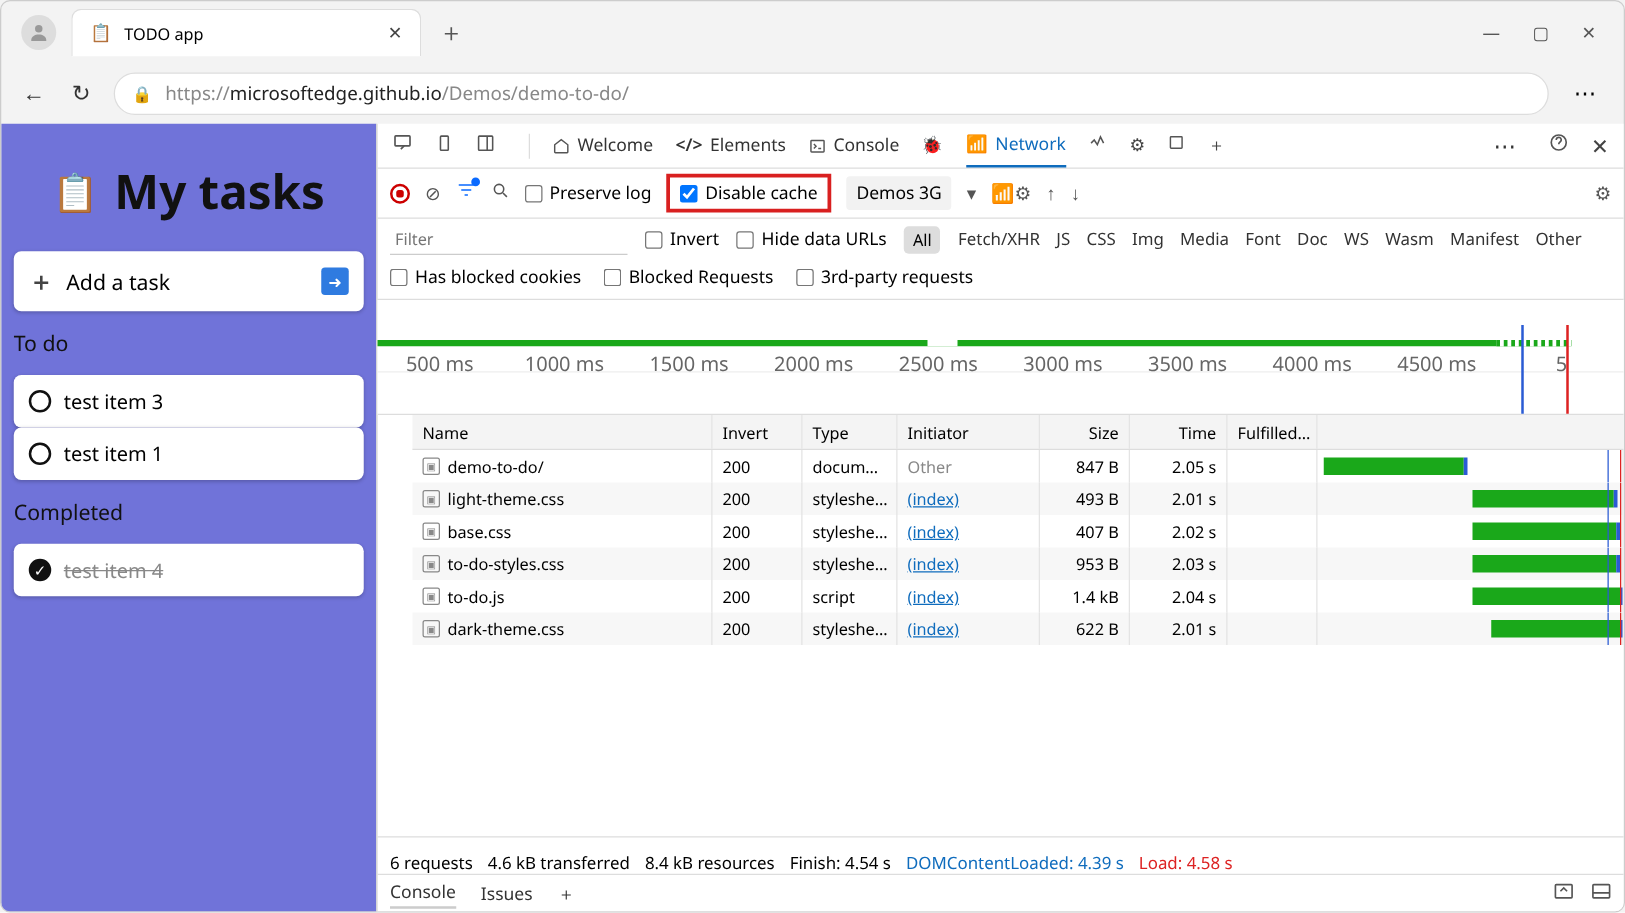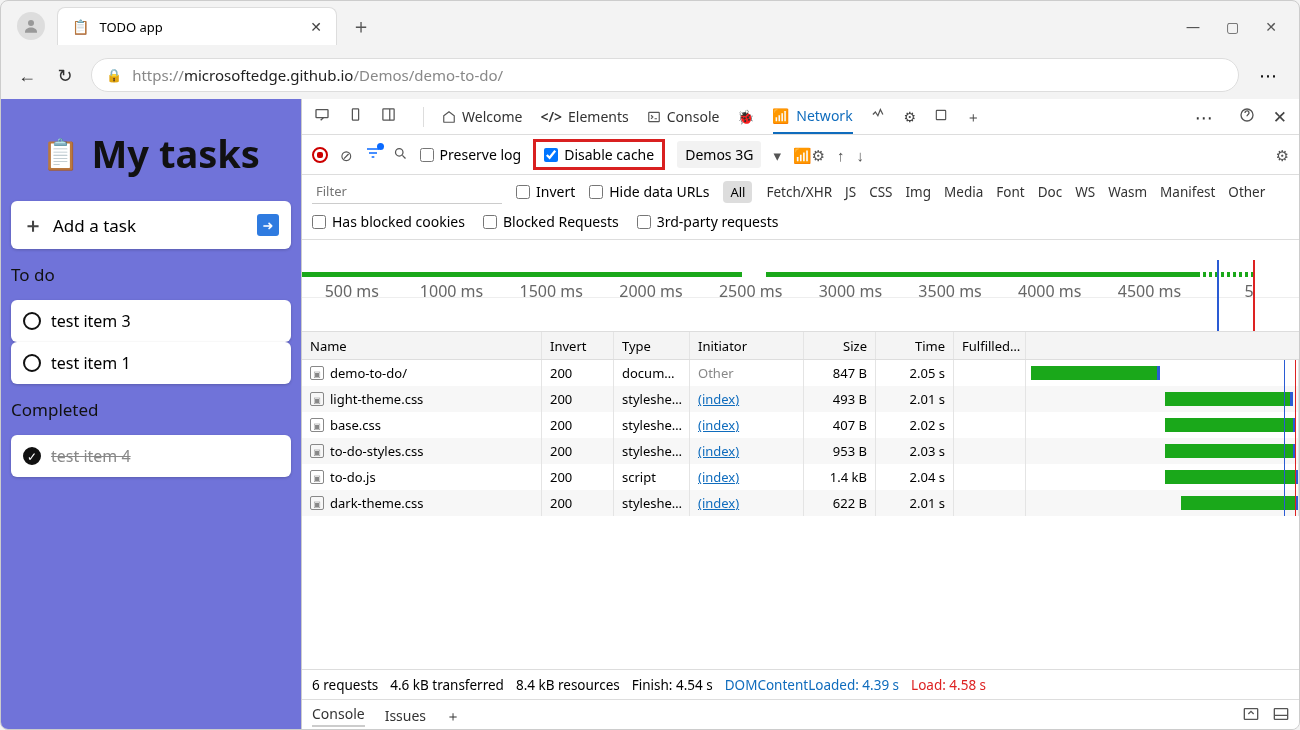--- a/index.html
+++ b/index.html
@@ -68,21 +68,21 @@
 
 .overview { height: 92px; border-bottom: 1px solid #ddd; position: relative; background: #fff; }
 .ov-ticks { position: absolute; top: 0; left: 0; right: 0; height: 18px; display: flex; font-size: 16px; color: #666; border-bottom: 1px solid #eee; margin-top: 40px; }
 .ov-ticks span { flex: 1; text-align: center; }
 .ov-bar { position: absolute; top: 32px; left: 0; right: 42px; height: 5px; background: #1aa81a; }
 .ov-gap { position: absolute; top: 32px; left: 440px; width: 24px; height: 5px; background: #fff; }
 .ov-gap2 { position: absolute; top: 32px; right: 42px; width: 60px; height: 5px; background: linear-gradient(90deg, #1aa81a 50%, #fff 50%); background-size: 6px 100%; }
 .ov-line-blue { position: absolute; top: 20px; bottom: 0; width: 2px; background: #2a5bd4; }
 .ov-line-red { position: absolute; top: 20px; bottom: 0; width: 2px; background: #d22; }
 
-.net-table { flex: 1; overflow: auto; }
+.net-table { flex: 1; overflow: auto; padding-left: 28px; }
 .nt-head { display: flex; background: #f4f4f4; border-bottom: 1px solid #ddd; font-size: 13px; height: 28px; align-items: center; }
 .nt-head > div, .nt-row > div { padding: 0 8px; border-right: 1px solid #e4e4e4; height: 100%; display: flex; align-items: center; overflow: hidden; white-space: nowrap; }
 .c-name { width: 240px; }
 .c-status { width: 72px; }
 .c-type { width: 76px; }
 .c-init { width: 114px; }
 .c-size { width: 72px; justify-content: flex-end; }
 .c-time { width: 78px; justify-content: flex-end; }
 .c-ful { width: 72px; }
 .c-wf { flex: 1; position: relative; }
@@ -90,21 +90,21 @@
 .nt-row { display: flex; height: 26px; font-size: 13px; align-items: center; }
 .nt-row:nth-child(even) { background: #f7f7f7; }
 .file-ic { display: inline-flex; width: 14px; height: 14px; border: 1px solid #888; border-radius: 2px; margin-right: 6px; align-items: center; justify-content: center; font-size: 8px; color: #888; }
 .lnk { color: #0f6cbd; text-decoration: underline; cursor: pointer; }
 .dim-txt { color: #888; }
 .wf-bar { position: absolute; height: 14px; top: 6px; background: #1aa81a; }
 .wf-bar .cap { position: absolute; right: -3px; top: 0; bottom: 0; width: 3px; background: #2a5bd4; }
 .wf-blue-line { position: absolute; width: 1px; background: #2a5bd4; }
 .wf-red-line { position: absolute; width: 1px; background: #d22; }
 
-.summary { height: 30px; border-top: 1px solid #ddd; display: flex; align-items: center; gap: 12px; padding: 0 10px; font-size: 13.5px; }
+.summary { height: 30px; border-top: 1px solid #ddd; display: flex; align-items: flex-end; gap: 12px; padding: 0 10px; font-size: 13.5px; }
 .summary .blue { color: #0f6cbd; }
 .summary .red { color: #d22; }
 
 .drawer { height: 32px; border-top: 1px solid #ddd; display: flex; align-items: center; padding: 0 10px; font-size: 14px; color: #333; gap: 20px; }
 .drawer .sel { border-bottom: 2px solid #ccc; padding-bottom: 2px; }
 .drawer-right { margin-left: auto; display: flex; gap: 14px; }
 </style>
 </head>
 <body>
 

